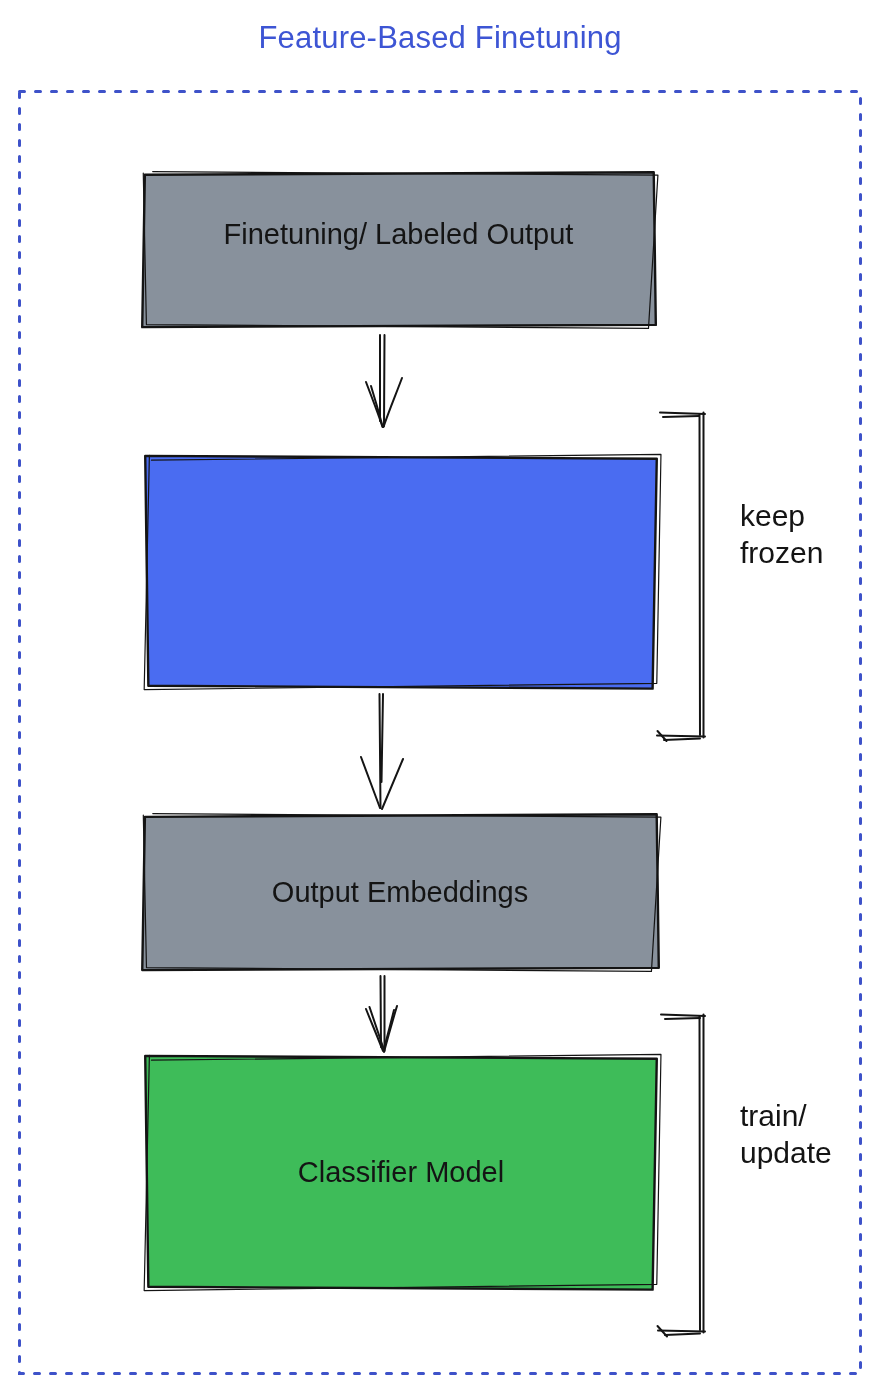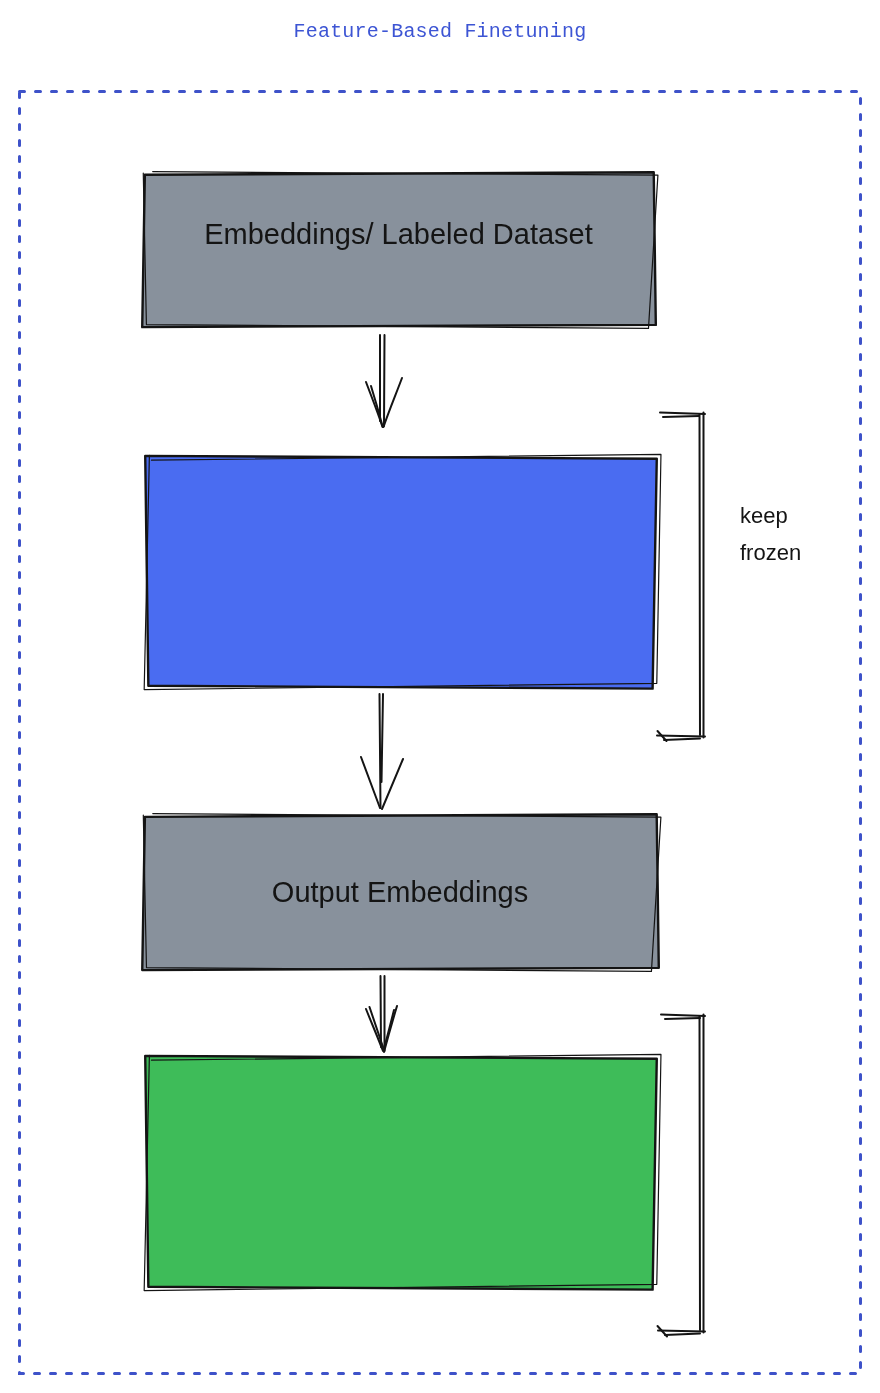--- a/index.html
+++ b/index.html
@@ -8,24 +8,23 @@
     width:880px;height:1393px;
     background:#ffffff;
     font-family:"Liberation Sans", sans-serif;
     overflow:hidden;
   }
   .title{
     position:absolute;
     left:0;top:20px;width:100%;
     margin:0;
     text-align:center;
-    font-size:20px;
+    font-size:31px;
     font-weight:400;
     letter-spacing:0.2px;
-    font-family:Liberation Mono, monospace;
   }
   .overlay{
     position:absolute;left:0;top:0;
   }
   .frame-rect{
     fill:none;
     stroke-width:3;
     stroke-linecap:round;
     stroke-dasharray:5 11;
   }
@@ -65,21 +64,21 @@
     white-space:nowrap;
   }
   .node-1{left:137px;top:170px;width:523px;height:160px;}
   .node-1 .node-label{padding-bottom:32px;}
   .node-2{left:140px;top:452px;width:522px;height:240px;}
   .node-2 .node-label{padding-top:8px;}
   .node-3{left:137px;top:812px;width:526px;height:161px;align-items:center;}
   .node-4{left:140px;top:1052px;width:522px;height:241px;}
   .annotation{
     position:absolute;
-    font-size:22px;
+    font-size:30px;
     line-height:37px;
     white-space:pre-line;
   }
   .ann-keep{left:740px;top:497px;}
   .ann-train{left:740px;top:1097px;}
 </style>
 </head>
 <body>
 
 <div class="canvas" style="color: rgb(20, 20, 20);">
@@ -134,21 +133,21 @@
       <path d="M657.5 1326 L667 1336.5"></path>
     </g>
   </svg>
 
   <div class="node node-1">
     <svg class="sketch" viewBox="0 0 100 100" preserveAspectRatio="none">
       <polygon points="1.5,3 98.8,1.4 99.2,96.8 1,98.2" style="fill: rgb(136, 145, 156);"></polygon>
       <path class="s1" d="M1.5 3 L98.8 1.4 L99.2 96.8 L1 98.2 Z"></path>
       <path class="s2" d="M3 1 L99.6 3.2 L97.8 99 L1.8 96.6 L1.2 2"></path>
     </svg>
-    <span class="node-label">Embeddings/ Labeled Dataset</span>
+    <span class="node-label">Finetuning/ Labeled Output</span>
   </div>
 
   <div class="node node-2">
     <svg class="sketch" viewBox="0 0 100 100" preserveAspectRatio="none">
       <polygon points="1,1.6 99,2.8 98.2,98.6 1.6,97.4" style="fill: rgb(74, 108, 241);"></polygon>
       <path class="s1" d="M1 1.6 L99 2.8 L98.2 98.6 L1.6 97.4 Z"></path>
       <path class="s2" d="M2.2 3.4 L99.8 1 L99 96.4 L0.8 99 L1.8 1.4"></path>
     </svg>
   </div>
 
@@ -160,19 +159,22 @@
     </svg>
     <span class="node-label">Output Embeddings</span>
   </div>
 
   <div class="node node-4">
     <svg class="sketch" viewBox="0 0 100 100" preserveAspectRatio="none">
       <polygon points="1,1.6 99,2.8 98.2,98.6 1.6,97.4" style="fill: rgb(62, 188, 89);"></polygon>
       <path class="s1" d="M1 1.6 L99 2.8 L98.2 98.6 L1.6 97.4 Z"></path>
       <path class="s2" d="M2.2 3.4 L99.8 1 L99 96.4 L0.8 99 L1.8 1.4"></path>
     </svg>
+    <span class="node-label">Classifier Model</span>
   </div>
 
   <div class="annotation ann-keep">keep
 frozen</div>
 
+  <div class="annotation ann-train">train/
+update</div>
 
 </div>
 
 </body></html>

